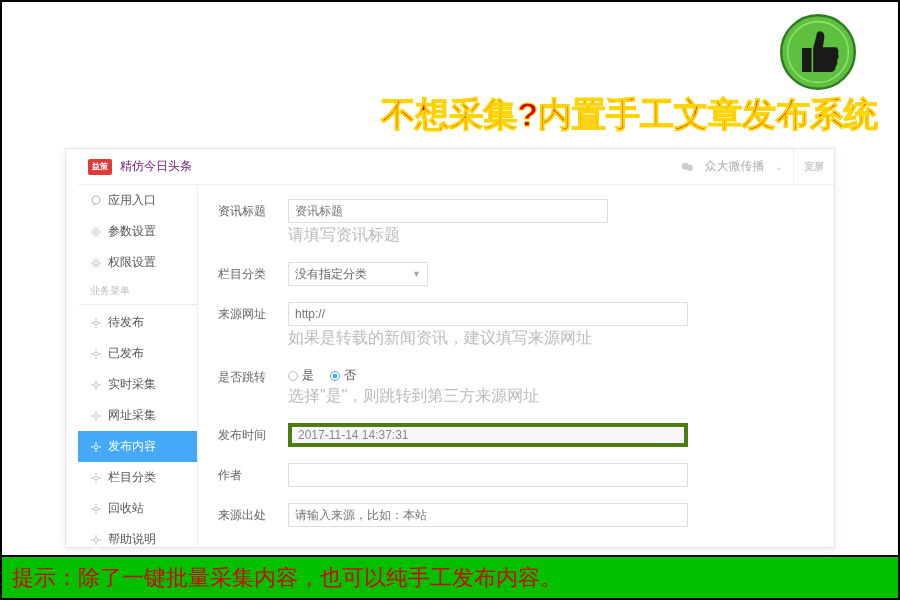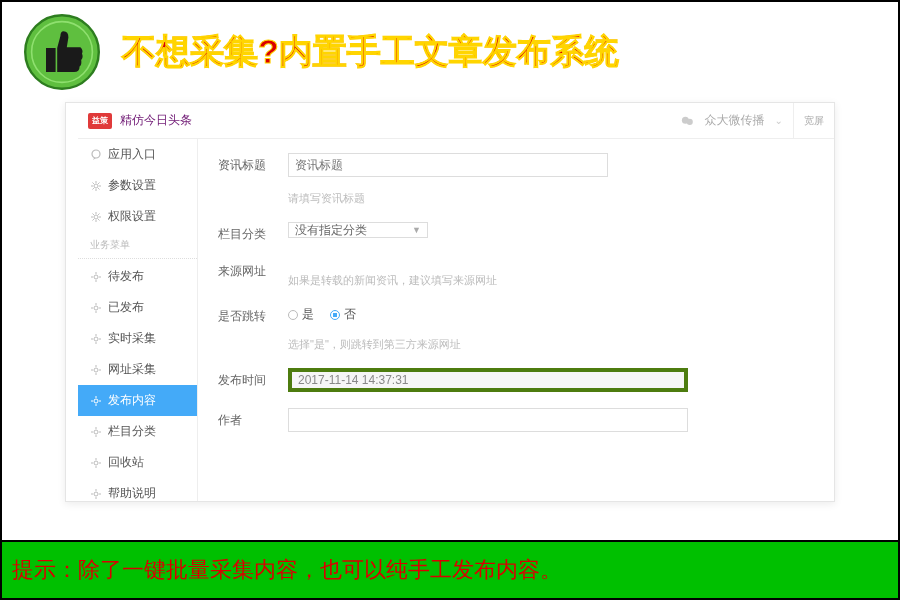--- a/index.html
+++ b/index.html
@@ -1,17 +1,17 @@
 <!DOCTYPE html>
 <html><head>
 <meta charset="utf-8">
 <style>
 *{box-sizing:border-box;margin:0;padding:0;}
 body{width:900px;height:600px;font-family:"Microsoft YaHei",Arial,sans-serif;background:#fff;border:2px solid #000;position:relative;}
-.banner{display:flex;align-items:center;padding:10px 20px;}
+.banner{display:flex;align-items:flex-end;padding:10px 20px;flex-direction:column;}
 .thumb-icon{width:80px;height:80px;margin-right:20px;}
 .banner-title{font-size:34px;font-weight:bold;color:#d90000;-webkit-text-stroke:1px #ffd500;}
 .app-window{margin:0 auto;width:770px;height:400px;border:1px solid #e5e5e5;box-shadow:0 2px 8px rgba(0,0,0,.08);background:#fff;display:flex;flex-direction:column;padding-left:12px;}
 .app-header{height:36px;border-bottom:1px solid #eee;display:flex;align-items:center;padding:0 10px;gap:8px;font-size:12px;color:#666;}
 .logo-box{width:24px;height:16px;background:#e03a3a;border-radius:2px;display:flex;align-items:center;justify-content:center;color:#fff;font-size:8px;font-weight:bold;}
 .app-title{flex:1;color:#701a75;font-size:12px;}
 .header-right{display:flex;align-items:center;gap:10px;color:#aaa;}
 .wechat-ic{width:14px;height:14px;}
 .chevron{color:#ccc;font-size:10px;}
 .header-btn{color:#aaa;font-size:10px;border-left:1px solid #eee;padding-left:10px;height:36px;display:flex;align-items:center;}
@@ -23,29 +23,29 @@
 .side-icon{width:12px;height:12px;}
 .gear{color:#bbb;}
 .active .gear{color:#fff;}
 .bubble{color:#bbb;}
 .content{flex:1;padding:14px 20px 10px 20px;font-size:12px;color:#555;overflow:hidden;}
 .form-row{display:flex;margin-bottom:16px;}
 .form-label{width:70px;color:#666;padding-top:4px;}
 .form-field{flex:1;}
 .text-input{width:100%;max-width:320px;height:24px;border:1px solid #ddd;padding:0 6px;font-size:12px;color:#888;font-family:inherit;}
 .wide-input{max-width:400px;}
-.hint{color:#bbb;font-size:11px;margin-top:14px;}
-.select-box{width:140px;height:16px;border:1px solid #ddd;padding:0 6px;display:flex;align-items:center;justify-content:space-between;color:#666;cursor:pointer;}
+.hint{color:#bbb;font-size:16px;margin-top:2px;}
+.select-box{width:140px;height:24px;border:1px solid #ddd;padding:0 6px;display:flex;align-items:center;justify-content:space-between;color:#666;cursor:pointer;}
 .select-arrow{color:#aaa;font-size:9px;}
 .radio-group{display:flex;gap:16px;align-items:center;padding-top:2px;}
 .radio{display:inline-flex;align-items:center;gap:4px;cursor:pointer;}
 .radio-dot{width:10px;height:10px;border:1px solid #bbb;border-radius:50%;display:inline-block;}
 .radio-dot.checked{border-color:#44aaf8;background:radial-gradient(circle,#44aaf8 40%,#fff 45%);}
 .readonly-field{background:#f6f6f6;border:4px solid #4d7c0f;height:24px;padding:0 6px;display:flex;align-items:center;color:#888;max-width:400px;}
-.footer-tip{position:absolute;bottom:0;left:0;right:0;height:58px;background:#00c000;display:flex;align-items:center;padding:0 10px;font-size:22px;color:#d90000;border-top:2px solid #000;width:896px;}
+.footer-tip{position:absolute;bottom:0;left:0;right:0;height:43px;background:#00c000;display:flex;align-items:center;padding:0 10px;font-size:22px;color:#d90000;border-top:2px solid #000;width:896px;}
 </style>
 </head>
 <body>
 
 <div class="banner">
   <svg class="thumb-icon" viewBox="0 0 100 100">
     <circle cx="50" cy="50" r="46" fill="#5fbf3f" stroke="#2d7d1f" stroke-width="3"></circle>
     <circle cx="50" cy="50" r="38" fill="none" stroke="#8fe06f" stroke-width="2"></circle>
     <path d="M30 45 L30 75 L42 75 L42 45 Z M44 45 L44 75 L65 75 Q72 75 72 68 Q75 66 74 60 Q77 57 75 52 Q77 48 73 44 L56 44 L58 32 Q58 24 52 24 Q48 24 48 30 L44 45 Z" fill="#1a1a1a"></path>
   </svg>
@@ -161,20 +161,21 @@
         <div class="form-field">
           <div class="select-box">
             <span>没有指定分类</span>
             <span class="select-arrow">▼</span>
           </div>
         </div>
       </div>
       <div class="form-row">
         <div class="form-label">来源网址</div>
         <div class="form-field">
+          <input class="text-input wide-input" placeholder="http://" style="">
           <div class="hint">如果是转载的新闻资讯，建议填写来源网址</div>
         </div>
       </div>
       <div class="form-row">
         <div class="form-label">是否跳转</div>
         <div class="form-field">
           <div class="radio-group">
             <span class="radio">
                 <span class="radio-dot"></span>
                 <span>是</span>
@@ -192,17 +193,23 @@
         <div class="form-field">
           <div class="readonly-field">2017-11-14 14:37:31</div>
         </div>
       </div>
       <div class="form-row">
         <div class="form-label">作者</div>
         <div class="form-field">
           <input class="text-input wide-input" style="">
         </div>
       </div>
+      <div class="form-row" style="margin-bottom:0">
+        <div class="form-label">来源出处</div>
+        <div class="form-field">
+          <input class="text-input wide-input" placeholder="请输入来源，比如：本站" style="">
+        </div>
+      </div>
     </div>
   </div>
 </div>
 
 <div class="footer-tip">提示：除了一键批量采集内容，也可以纯手工发布内容。</div>
 
 </body></html>

